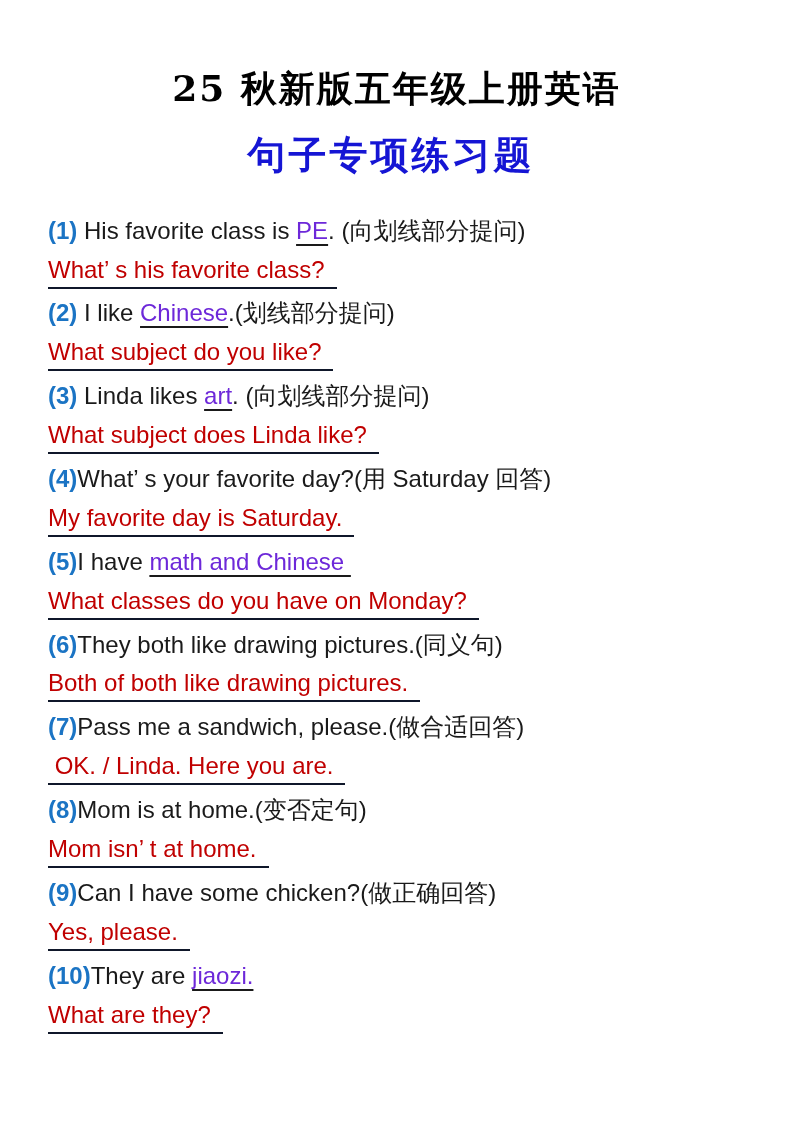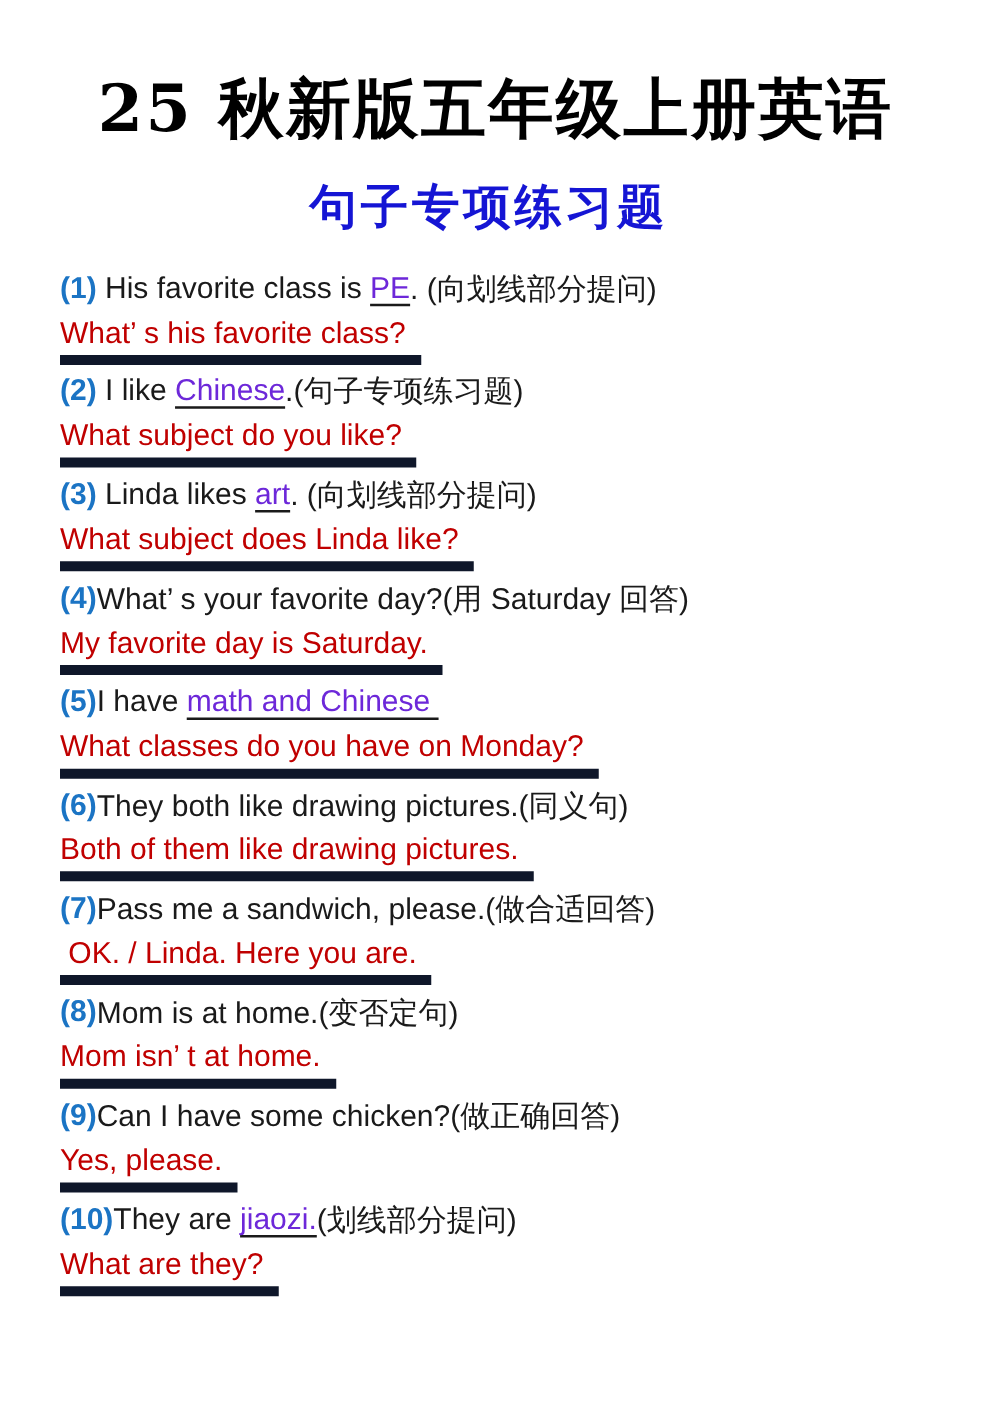--- a/index.html
+++ b/index.html
@@ -16,35 +16,34 @@
     height: 1122px;
     position: relative;
     background: #ffffff;
   }
   
   .title {
     margin-top: 52px;
     text-align: center;
     font-family: "DejaVu Serif", "Liberation Serif", serif;
     font-weight: 900;
-    font-size: 52px;
+    font-size: 36px;
     line-height: 72px;
     color: #000000;
     letter-spacing: 2px;
     white-space: nowrap;
   }
   
   .band {
     margin-top: 6px;
     margin-left: 7px;
     margin-right: 18px;
     height: 70px;
     display: flex;
-    align-items: center;
-    flex-direction: column;
+    align-items: flex-start;
   }
   .band-block {
     background: #dbe2f0;
     flex: 1 1 0;
   }
   .subtitle {
     width: 272px;
     flex: 0 0 auto;
     background: #ffffff;
     display: flex;
@@ -81,21 +80,21 @@
     white-space: pre-wrap;
     text-decoration: underline;
     text-decoration-color: #1a1a1a;
     text-decoration-thickness: 2px;
     text-underline-offset: 5px;
   }
   .answer {
     display: inline-block;
     color: #c00000;
     white-space: pre-wrap;
-    border-bottom: 8px solid #0f172a;
+    border-bottom: 2px solid #0f172a;
     padding-bottom: 3px;
     padding-right: 12px;
     line-height: 28px;
   }
 </style>
 </head>
 <body>
 
 <div class="page">
 
@@ -105,41 +104,41 @@
     <div class="band-block"></div>
     <div class="subtitle">句子专项练习题</div>
     <div class="band-block"></div>
   </div>
 
   <div class="body-area">
 
     <div class="line"><span class="num">(1)</span><span class="q-text"> His favorite class is </span><span class="q-underlined">PE</span><span class="q-text">. (向划线部分提问)</span></div>
     <div class="line"><span class="answer">What’ s his favorite class?</span></div>
 
-    <div class="line"><span class="num">(2)</span><span class="q-text"> I like </span><span class="q-underlined">Chinese</span><span class="q-text">.(句子专项练习题)</span></div>
+    <div class="line"><span class="num">(2)</span><span class="q-text"> I like </span><span class="q-underlined">Chinese</span><span class="q-text">.(划线部分提问)</span></div>
     <div class="line"><span class="answer">What subject do you like?</span></div>
 
     <div class="line"><span class="num">(3)</span><span class="q-text"> Linda likes </span><span class="q-underlined">art</span><span class="q-text">. (向划线部分提问)</span></div>
     <div class="line"><span class="answer">What subject does Linda like?</span></div>
 
     <div class="line"><span class="num">(4)</span><span class="q-text">What’ s your favorite day?(用 Saturday 回答)</span><span class="q-text"></span></div>
     <div class="line"><span class="answer">My favorite day is Saturday.</span></div>
 
     <div class="line"><span class="num">(5)</span><span class="q-text">I have </span><span class="q-underlined">math and Chinese </span></div>
     <div class="line"><span class="answer">What classes do you have on Monday?</span></div>
 
     <div class="line"><span class="num">(6)</span><span class="q-text">They both like drawing pictures.(同义句)</span><span class="q-text"></span></div>
-    <div class="line"><span class="answer">Both of them like drawing pictures.</span></div>
+    <div class="line"><span class="answer">Both of both like drawing pictures.</span></div>
 
     <div class="line"><span class="num">(7)</span><span class="q-text">Pass me a sandwich, please.(做合适回答)</span><span class="q-text"></span></div>
     <div class="line"><span class="answer"> OK. / Linda. Here you are.</span></div>
 
     <div class="line"><span class="num">(8)</span><span class="q-text">Mom is at home.(变否定句)</span><span class="q-text"></span></div>
     <div class="line"><span class="answer">Mom isn’ t at home.</span></div>
 
     <div class="line"><span class="num">(9)</span><span class="q-text">Can I have some chicken?(做正确回答)</span><span class="q-text"></span></div>
     <div class="line"><span class="answer">Yes, please.</span></div>
 
-    <div class="line"><span class="num">(10)</span><span class="q-text">They are </span><span class="q-underlined">jiaozi.</span><span class="q-text">(划线部分提问)</span></div>
+    <div class="line"><span class="num">(10)</span><span class="q-text">They are </span><span class="q-underlined">jiaozi.</span></div>
     <div class="line"><span class="answer">What are they?</span></div>
 
   </div>
 </div>
 
 </body></html>

